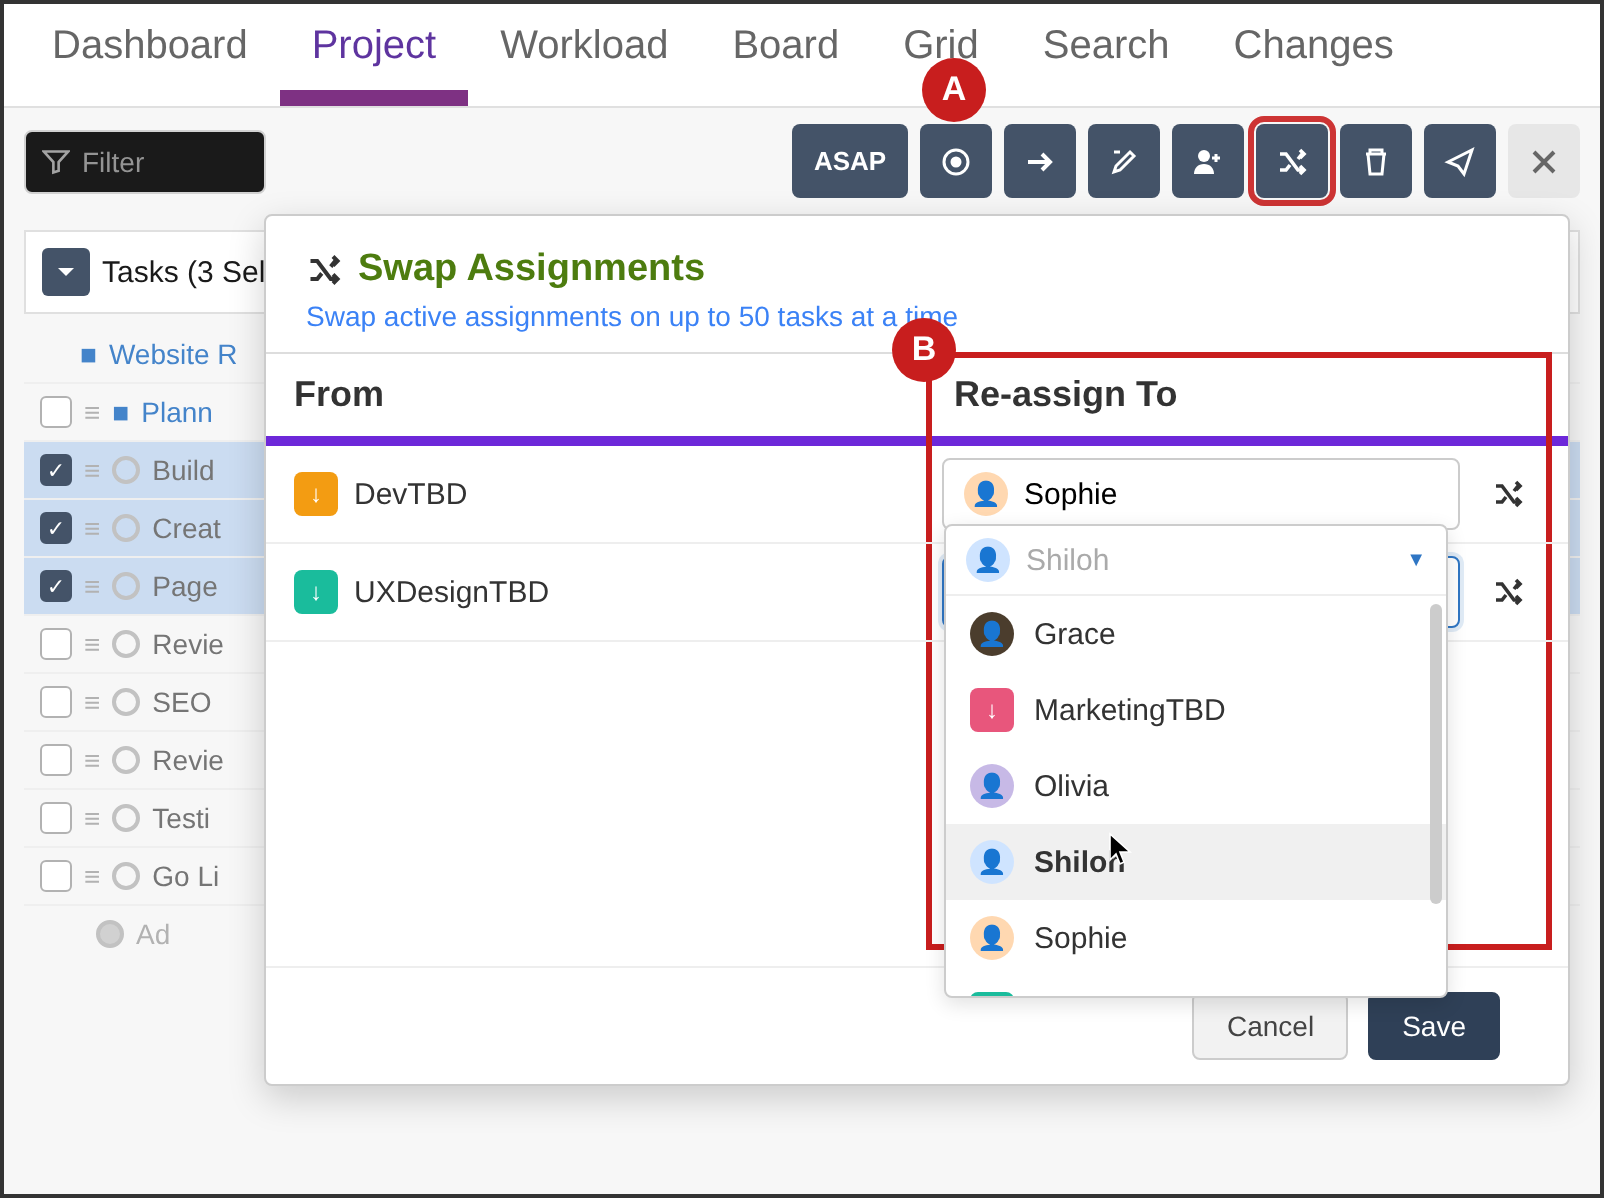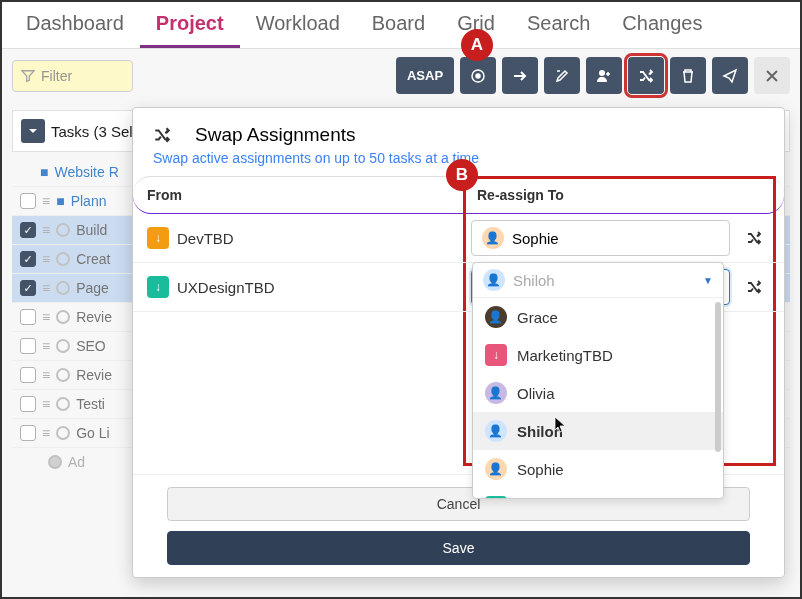--- a/index.html
+++ b/index.html
@@ -1,23 +1,23 @@
 <!DOCTYPE html>
 <html><head>
 <meta charset="utf-8">
 <style>
 * { box-sizing: border-box; margin: 0; padding: 0; font-family: -apple-system, BlinkMacSystemFont, "Segoe UI", Helvetica, Arial, sans-serif; }
 body { width: 802px; height: 599px; background: #f7f7f7; border: 2px solid #333; overflow: hidden; position: relative; }
 
 .tabs { display: flex; background: #fff; border-bottom: 1px solid #ddd; padding: 0 8px; }
 .tab { padding: 10px 16px; color: #555; font-size: 20px; cursor: pointer; }
-.tab.active { color: #be185d; font-weight: 700; border-bottom: 3px solid #701a75; }
+.tab.active { color: #4c1d95; font-weight: 400; border-bottom: 8px solid #701a75; }
 
 .toolbar-row { display: flex; align-items: center; padding: 8px 10px; gap: 6px; }
-.filter-box { display: flex; align-items: center; gap: 6px; border: 1px solid #ccc; border-radius: 4px; background: #fef9c3; padding: 4px 60px 4px 8px; color: #888; font-size: 14px; height: 32px; }
+.filter-box { display: flex; align-items: center; gap: 6px; border: 1px solid #ccc; border-radius: 4px; background: #000000; padding: 4px 60px 4px 8px; color: #888; font-size: 14px; height: 32px; }
 .filter-icon { width: 14px; height: 14px; }
 .spacer { flex: 1; }
 .tool-btn { background: #2f4057; color: #fff; border: none; border-radius: 4px; min-width: 36px; height: 37px; display: flex; align-items: center; justify-content: center; font-size: 14px; cursor: pointer; }
 .tool-btn.asap { min-width: 58px; font-weight: 700; font-size: 13px; }
 .tool-btn.highlight { outline: 3px solid #c81e1e; outline-offset: 1px; }
 .tool-btn.close { background: #e5e5e5; color: #555; }
 .marker-a { position: absolute; left: 459px; top: 27px; width: 32px; height: 32px; background: #c81e1e; color: #fff; border-radius: 50%; display: flex; align-items: center; justify-content: center; font-weight: 700; font-size: 17px; z-index: 30; }
 
 .sidebar-content { padding: 8px 10px; }
 .tasks-header { display: flex; align-items: center; gap: 6px; background: #fff; border: 1px solid #ddd; padding: 8px; font-size: 15px; }
@@ -30,24 +30,24 @@
 .task-row.selected .cb { background: #2f4057; border-color: #2f4057; }
 .task-row .handle { color: #aaa; font-size: 14px; }
 .task-row .circ { width: 14px; height: 14px; border: 2px solid #bbb; border-radius: 50%; }
 .task-row.subfolder { color: #2f76c4; }
 .folder-icon { color: #2f76c4; font-size: 14px; }
 .task-row.add { color: #aaa; }
 
 .modal-backdrop { position: absolute; inset: 0; background: rgba(255,255,255,0.1); z-index: 5; }
 .modal { position: absolute; left: 130px; top: 105px; right: 15px; background: #fff; border: 1px solid #ccc; border-radius: 4px; box-shadow: 0 6px 18px rgba(0,0,0,0.18); z-index: 10; }
 .modal-head { padding: 16px 20px 10px; }
-.modal-title { font-size: 19px; color: #000000; display: flex; align-items: center; gap: 24px; font-weight: 400; }
+.modal-title { font-size: 19px; color: #4d7c0f; display: flex; align-items: center; gap: 8px; font-weight: 700; }
 .modal-sub { font-size: 14px; color: #3b82f6; margin-top: 4px; }
 .modal-body { position: relative; }
-.col-headers { display: flex; border-top: 1px solid #ddd; border-bottom: 1px solid #6d28d9; font-size: 14px; color: #333; font-weight: 600; border-radius: 18px; }
+.col-headers { display: flex; border-top: 1px solid #ddd; border-bottom: 5px solid #6d28d9; font-size: 18px; color: #333; font-weight: 600; }
 .col-headers > div { padding: 10px 14px; }
 .col-from { flex: 0 0 330px; }
 .col-to { flex: 1; }
 .reassign-area { position: absolute; left: 330px; top: 0; right: 8px; bottom: 8px; border: 3px solid #c81e1e; pointer-events: none; }
 .marker-b { position: absolute; left: 313px; top: -17px; width: 32px; height: 32px; background: #c81e1e; color: #fff; border-radius: 50%; display: flex; align-items: center; justify-content: center; font-weight: 700; font-size: 17px; z-index: 20; }
 
 .swap-rows { position: relative; min-height: 260px; }
 .swap-row { display: flex; align-items: center; border-bottom: 1px solid #eee; min-height: 44px; }
 .swap-row .from-cell { flex: 0 0 330px; padding: 8px 14px; display: flex; align-items: center; gap: 8px; font-size: 15px; color: #333; }
 .swap-row .to-cell { flex: 1; padding: 6px 14px 6px 8px; display: flex; align-items: center; gap: 8px; }
@@ -65,21 +65,21 @@
 
 .dropdown { position: absolute; left: 339px; top: 86px; right: 60px; background: #fff; border: 1px solid #ccc; border-radius: 4px; box-shadow: 0 3px 10px rgba(0,0,0,0.12); z-index: 15; overflow: hidden; }
 .dropdown-search { padding: 6px 10px; display: flex; align-items: center; gap: 8px; color: #aaa; font-size: 15px; border-bottom: 1px solid #eee; position: relative; }
 .dropdown-search .caret { position: absolute; right: 10px; color: #2f76c4; font-size: 10px; }
 .dd-list { max-height: 200px; overflow: hidden; position: relative; }
 .dd-item { padding: 8px 12px; display: flex; align-items: center; gap: 10px; font-size: 15px; color: #333; }
 .dd-item.selected { background: #f0f0f0; font-weight: 700; }
 .dd-scroll { position: absolute; right: 2px; top: 4px; width: 6px; height: 150px; background: #ccc; border-radius: 3px; }
 .cursor { position: absolute; left: 552px; top: 414px; font-size: 14px; color: #000; z-index: 50; pointer-events: none; }
 
-.modal-foot { display: flex; justify-content: flex-end; gap: 10px; padding: 12px 34px; border-top: 1px solid #eee; flex-direction: column; }
+.modal-foot { display: flex; justify-content: flex-end; gap: 10px; padding: 12px 34px; border-top: 1px solid #eee; }
 .btn { padding: 8px 16px; border-radius: 4px; font-size: 14px; cursor: pointer; border: 1px solid #ccc; }
 .btn.cancel { background: #f2f2f2; color: #444; }
 .btn.save { background: #2f4057; color: #fff; border-color: #2f4057; }
 
 svg { display: block; }
 </style>
 </head>
 <body>
 
 <div class="tabs" id="tabs-container">

